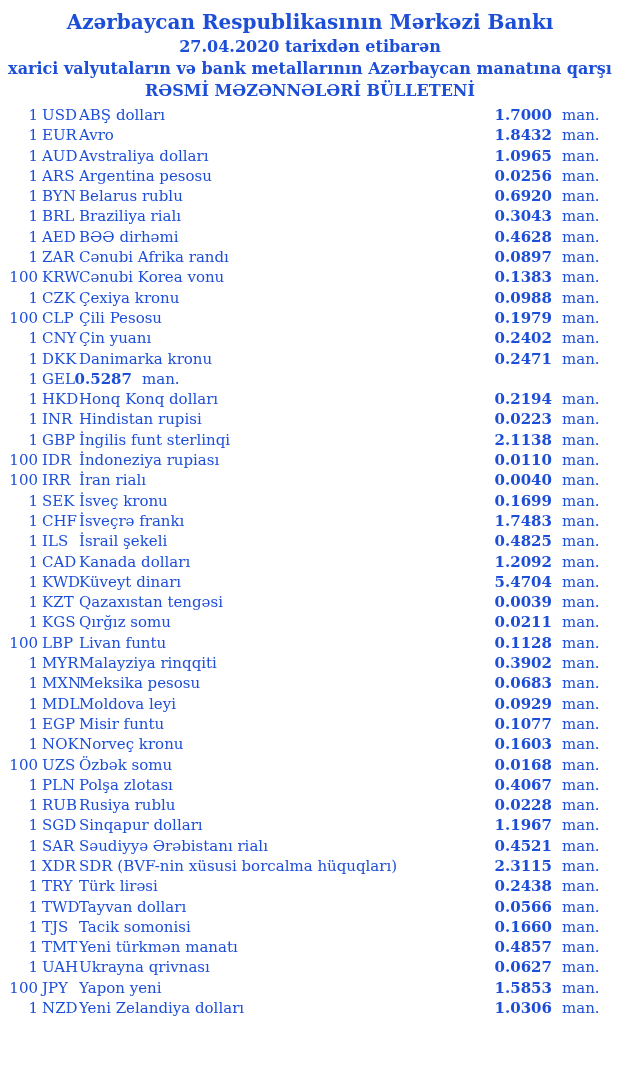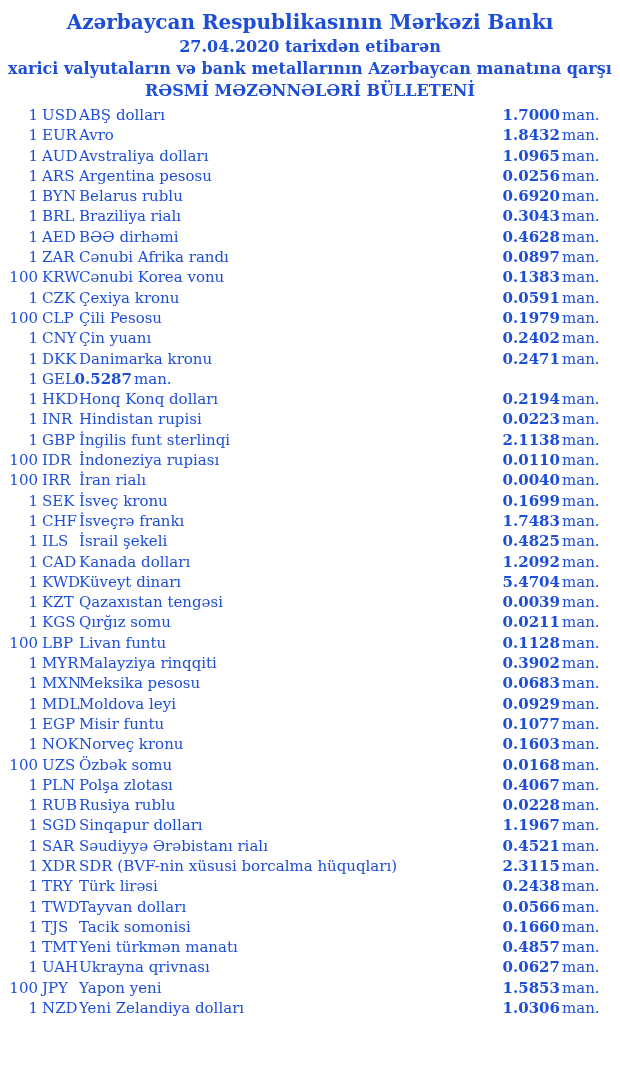--- a/index.html
+++ b/index.html
@@ -43,21 +43,21 @@
     height: 20.31px;
     line-height: 20.31px;
     font-size: 15px;
     white-space: nowrap;
     align-items: baseline;
   }
   .qty  { width: 38px; text-align: right; flex: none; }
   .code { width: 30px; margin-left: 4px; text-align: left; flex: none; }
   .name { flex: 1 1 auto; margin-left: 7px; overflow: hidden; }
   .rate { width: 60px; text-align: right; font-weight: bold; flex: none; }
-  .man  { width: 58px; margin-left: 2px; flex: none; }
+  .man  { width: 58px; margin-left: 10px; flex: none; }
 </style>
 </head>
 <body>
 
 <div class="page">
   <div class="title">Azərbaycan Respublikasının Mərkəzi Bankı</div>
   <div class="sub">27.04.2020 tarixdən etibarən</div>
   <div class="sub">xarici valyutaların və bank metallarının Azərbaycan manatına qarşı</div>
   <div class="sub">RƏSMİ MƏZƏNNƏLƏRİ BÜLLETENİ</div>
 
@@ -123,21 +123,21 @@
         <span class="qty">100</span>
         <span class="code">KRW</span>
         <span class="name">Cənubi Korea vonu</span>
         <span class="rate">0.1383</span>
         <span class="man">man.</span>
       </div>
       <div class="row">
         <span class="qty">1</span>
         <span class="code">CZK</span>
         <span class="name">Çexiya kronu</span>
-        <span class="rate">0.0591</span>
+        <span class="rate">0.0988</span>
         <span class="man">man.</span>
       </div>
       <div class="row">
         <span class="qty">100</span>
         <span class="code">CLP</span>
         <span class="name">Çili Pesosu</span>
         <span class="rate">0.1979</span>
         <span class="man">man.</span>
       </div>
       <div class="row">

